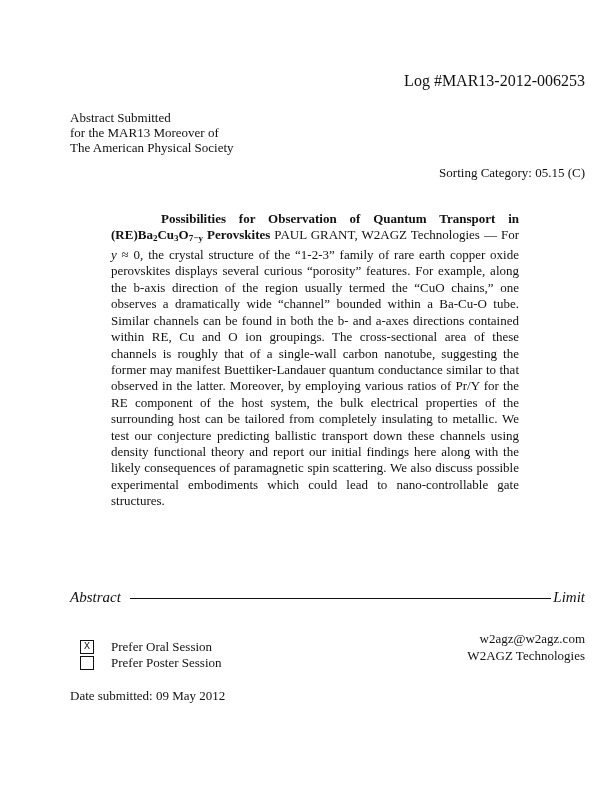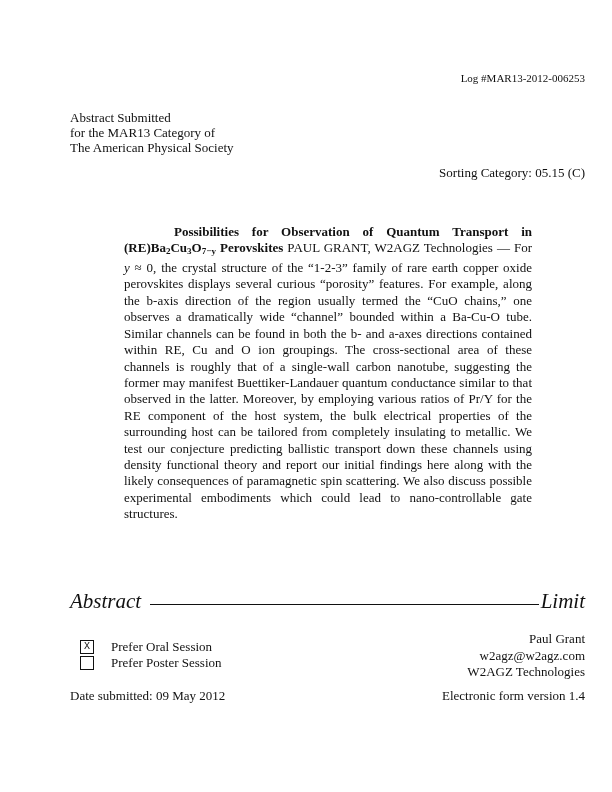--- a/index.html
+++ b/index.html
@@ -13,21 +13,21 @@
     height: 792px;
     background: #ffffff;
     color: #111111;
     font-family: "Liberation Serif", "DejaVu Serif", serif;
     overflow: hidden;
   }
   .log-number {
     position: absolute;
     top: 72px;
     right: 27px;
-    font-size: 11px;
+    font-size: 16px;
   }
   .submission-header {
     position: absolute;
     top: 110px;
     left: 70px;
     right: 27px;
     text-align: left;
     font-size: 13px;
     line-height: 15px;
   }
@@ -36,21 +36,21 @@
     top: 165px;
     right: 27px;
     font-size: 13px;
     font-family: Liberation Serif, serif;
   }
   .abstract-body {
     position: absolute;
     top: 208px;
     left: 108px;
     width: 408px;
-    margin: 16px;
+    margin: 3px;
     font-size: 13px;
     line-height: 16.4px;
     text-align: justify;
     text-indent: 50px;
   }
   .seg-bold { font-weight: bold; }
   .seg-bold-sub {
     font-weight: bold;
     font-size: 70%;
     vertical-align: -0.25em;
@@ -58,21 +58,21 @@
   .seg-italic { font-style: italic; }
   .seg-normal { }
   .divider {
     position: absolute;
     top: 589px;
     left: 70px;
     right: 27px;
     display: flex;
     align-items: baseline;
     font-style: italic;
-    font-size: 21px;
+    font-size: 15px;
   }
   .divider .rule {
     flex: 1;
     border-bottom: 1px solid #111;
     margin-left: 9px;
     margin-right: 2px;
     transform: translateY(-3px);
   }
   .session-options {
     position: absolute;
@@ -123,21 +123,21 @@
 </style>
 </head>
 <body>
 
 <div class="page">
 
   <div class="log-number">Log #MAR13-2012-006253</div>
 
   <div class="submission-header">
     <div>Abstract Submitted</div>
-    <div>for the MAR13 Category of</div>
+    <div>for the MAR13 Moreover of</div>
     <div>The American Physical Society</div>
   </div>
 
   <div class="sorting-category">Sorting Category: 05.15 (C)</div>
 
   <p class="abstract-body"><span class="seg-bold">Possibilities for Observation of Quantum Transport in (RE)Ba</span><span class="seg-bold-sub">2</span><span class="seg-bold">Cu</span><span class="seg-bold-sub">3</span><span class="seg-bold">O</span><span class="seg-bold-sub">7−y</span><span class="seg-bold"> Perovskites</span><span class="seg-normal"> PAUL GRANT, W2AGZ Technologies — For </span><span class="seg-italic">y</span><span class="seg-normal"> ≈ 0, the crystal structure of the “1-2-3” family of rare earth copper oxide perovskites displays several curious “porosity” features. For example, along the b-axis direction of the region usually termed the “CuO chains,” one observes a dramatically wide “channel” bounded within a Ba-Cu-O tube. Similar channels can be found in both the b- and a-axes directions contained within RE, Cu and O ion groupings. The cross-sectional area of these channels is roughly that of a single-wall carbon nanotube, suggesting the former may manifest Buettiker-Landauer quantum conductance similar to that observed in the latter. Moreover, by employing various ratios of Pr/Y for the RE component of the host system, the bulk electrical properties of the surrounding host can be tailored from completely insulating to metallic. We test our conjecture predicting ballistic transport down these channels using density functional theory and report our initial findings here along with the likely consequences of paramagnetic spin scattering. We also discuss possible experimental embodiments which could lead to nano-controllable gate structures.</span></p>
 
   <div class="divider">
     <span>Abstract</span>
     <span class="rule"></span>
@@ -153,22 +153,20 @@
     </div>
     <div class="opt-row">
       <span class="cbox">
           <span></span>
         </span>
       <span class="opt-label">Prefer Poster Session</span>
     </div>
   </div>
 
   <div class="submitter-block">
-    <div>Paul Grant</div>
     <div>w2agz@w2agz.com</div>
     <div>W2AGZ Technologies</div>
   </div>
 
   <div class="date-submitted">Date submitted: 09 May 2012</div>
 
-  <div class="form-version">Electronic form version 1.4</div>
 
 </div>
 
 </body></html>

